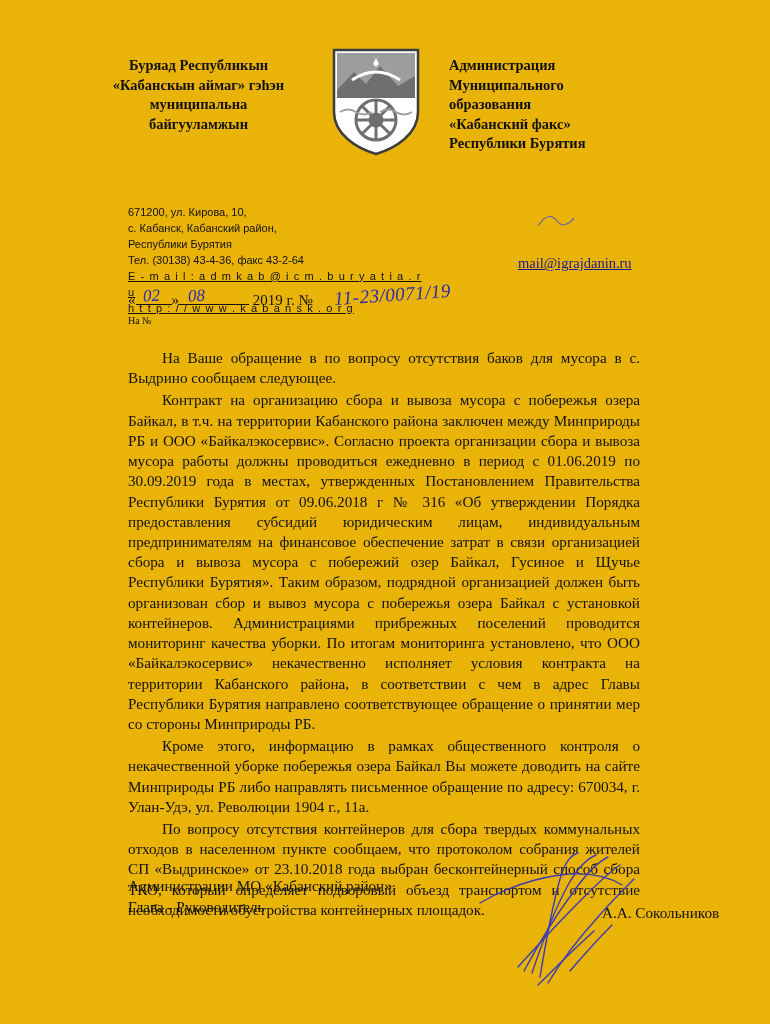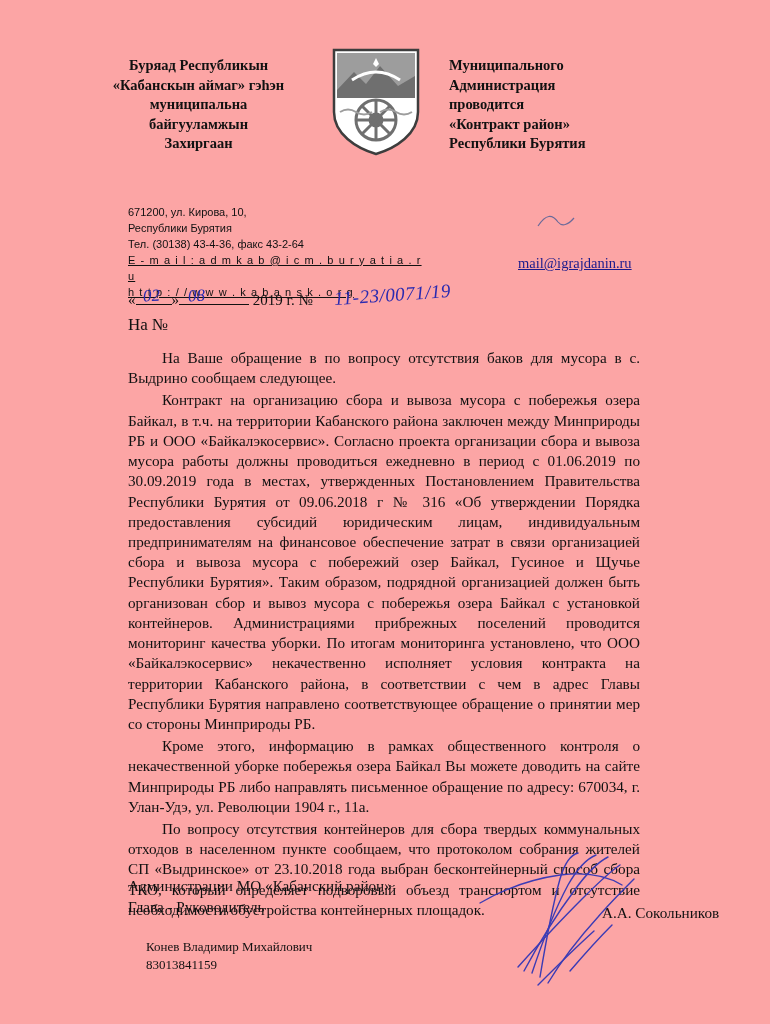--- a/index.html
+++ b/index.html
@@ -13,21 +13,21 @@
     position: relative;
     font-family: "Liberation Serif", serif;
     color: #111111;
     overflow: hidden;
   }
 
   .page {
     position: relative;
     width: 770px;
     height: 1024px;
-    background: #fca5a5;
+    background: #eab308;
   }
 
   
   .header {
     display: flex;
     flex-direction: row;
     align-items: flex-start;
     justify-content: center;
     padding-top: 46px;
   }
@@ -123,21 +123,21 @@
   }
   .hand-day  { left: 143px; top: 286px; transform: rotate(-3deg); }
   .hand-mon  { left: 188px; top: 286px; transform: rotate(-3deg); }
   .hand-num  { left: 334px; top: 284px; transform: rotate(-4deg); font-size: 19px; letter-spacing: 0.5px; }
 
   .na-line {
     position: absolute;
     left: 128px;
     top: 315px;
     font-family: "Liberation Serif", serif;
-    font-size: 17px;
+    font-size: 10px;
   }
 
   
   .body-text {
     position: absolute;
     left: 128px;
     top: 348px;
     width: 512px;
     font-family: Liberation Serif, serif;
     font-size: 15.2px;
@@ -192,21 +192,20 @@
 
 <div class="page">
 
   <div class="header">
 
     <div class="header-left">
       <div>Буряад Республикын</div>
       <div>«Кабанскын аймаг» гэhэн</div>
       <div>муниципальна</div>
       <div>байгуулaмжын</div>
-      <div>Захиргаан</div>
     </div>
 
     <div class="header-center">
       <div class="coat">
         <svg width="92" height="112" viewBox="0 0 92 112" xmlns="http://www.w3.org/2000/svg">
 
           <path d="M4 4 L88 4 L88 66 C88 88 66 102 46 108 C26 102 4 88 4 66 Z" fill="#ffffff" stroke="#3d3d3d" stroke-width="2.5"></path>
 
           <path d="M7 7 L85 7 L85 52 L7 52 Z" fill="#9d9d9d"></path>
 
@@ -227,30 +226,31 @@
             <line x1="60" y1="60" x2="32" y2="88"></line>
           </g>
 
           <path d="M10 66 q8 -5 16 0 q8 5 16 0" fill="none" stroke="#9d9d9d" stroke-width="2"></path>
           <path d="M50 66 q8 -5 16 0 q8 5 16 0" fill="none" stroke="#9d9d9d" stroke-width="2"></path>
         </svg>
       </div>
     </div>
 
     <div class="header-right">
+      <div>Администрация</div>
       <div>Муниципального</div>
-      <div>Администрация</div>
-      <div>проводится</div>
-      <div>«Контракт район»</div>
+      <div>образования</div>
+      <div>«Кабанский факс»</div>
       <div>Республики Бурятия</div>
     </div>
   </div>
 
   <div class="requisites">
     <div>671200, ул. Кирова, 10,</div>
+    <div>с. Кабанск, Кабанский район,</div>
     <div>Республики Бурятия</div>
     <div>Тел. (30138) 43-4-36, факс 43-2-64</div>
     <div class="underline-link">E - m a i l :  a d m k a b @ i c m . b u r y a t i a . r u</div>
     <div class="underline-link">h t t p : / / w w w . k a b a n s k . o r g</div>
   </div>
 
   <svg class="squiggle" viewBox="0 0 40 20" xmlns="http://www.w3.org/2000/svg">
     <path d="M2 14 C 10 2, 16 2, 22 10 C 26 15, 32 13, 38 6" fill="none" stroke="#6a6a9a" stroke-width="1.2"></path>
   </svg>
 
@@ -286,18 +286,14 @@
       <path d="M98 122 C 116 102, 140 76, 162 54 C 174 42, 188 28, 200 20"></path>
       <path d="M128 138 C 140 118, 158 94, 178 72 C 190 58, 204 44, 214 34"></path>
       <path d="M118 140 C 134 124, 154 104, 174 86"></path>
       <path d="M60 58 C 84 44, 112 34, 140 30 C 164 27, 186 30, 202 40"></path>
       <path d="M150 126 C 162 112, 176 96, 192 80"></path>
     </g>
   </svg>
 
   <div class="sign-name">А.А. Сокольников</div>
 
-  <div class="contact-block">
-    <div>Конев Владимир Михайлович</div>
-    <div>83013841159</div>
-  </div>
 
 </div>
 
 </body></html>

